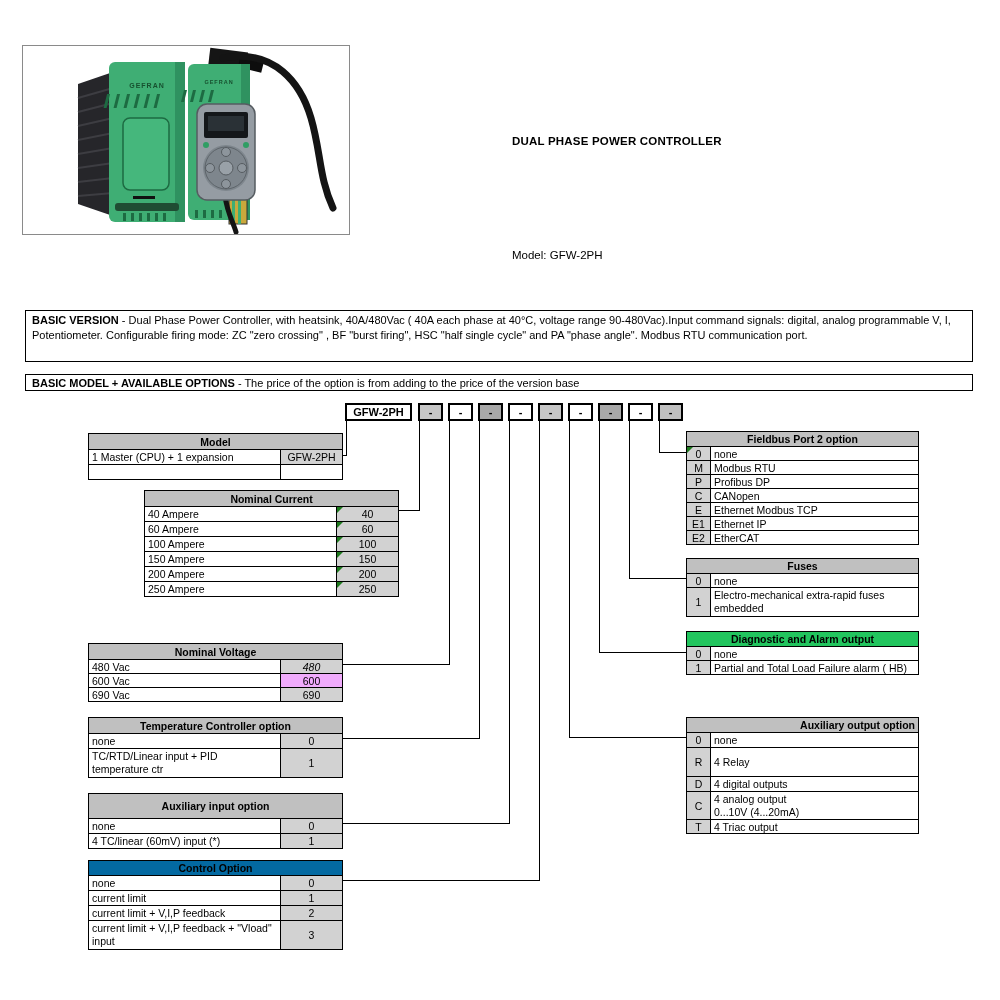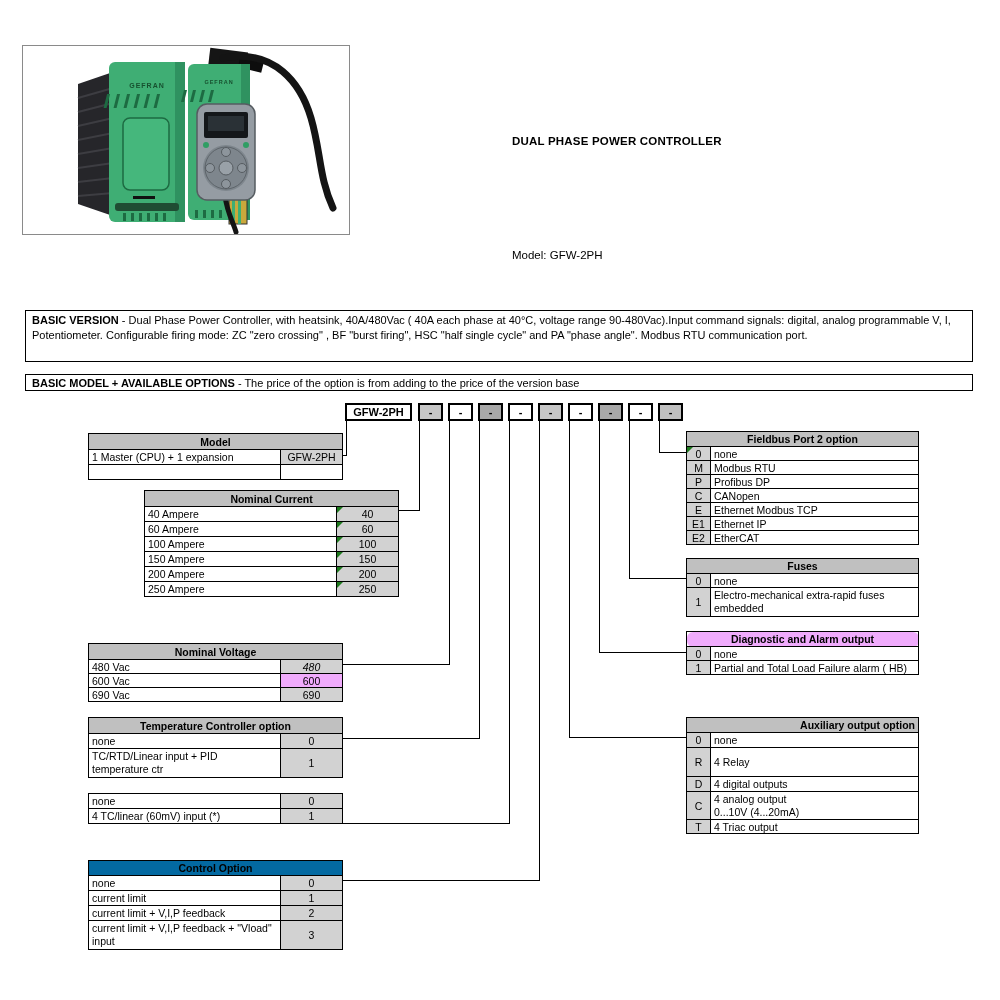--- a/index.html
+++ b/index.html
@@ -276,20 +276,23 @@
           </tbody>
         </table>
       </div>
       <div class="tbl" style="left: 88px; top: 793px;">
         <table style="width: 254px;">
           <colgroup>
             <col style="width: 192px;">
             <col style="width: 62px;">
           </colgroup>
           <tbody>
+            <tr>
+              <td colspan="2" class="hd" style="height: 24px; background: rgb(192, 192, 192);">Auxiliary input option</td>
+            </tr>
             <tr style="height: 15px;">
               <td class="lbl">none</td>
               <td class="code filled" style="background: rgb(210, 210, 210);">0</td>
             </tr>
             <tr style="height: 15px;">
               <td class="lbl">4 TC/linear (60mV) input (*)</td>
               <td class="code filled" style="background: rgb(210, 210, 210);">1</td>
             </tr>
           </tbody>
         </table>
@@ -386,21 +389,21 @@
         </table>
       </div>
       <div class="tbl" style="left: 686px; top: 631px;">
         <table style="width: 232px;">
           <colgroup>
             <col style="width: 24px;">
             <col style="width: 208px;">
           </colgroup>
           <tbody>
             <tr>
-              <td colspan="2" class="hd" style="height: 14px; background: #f0abfc; border-radius: 6px;">Diagnostic and Alarm output</td>
+              <td colspan="2" class="hd" style="height: 14px; background: #22c55e;">Diagnostic and Alarm output</td>
             </tr>
             <tr style="height: 14px;">
               <td class="code filled" style="background: rgb(210, 210, 210);">0</td>
               <td class="lbl">none</td>
             </tr>
             <tr style="height: 14px;">
               <td class="code filled" style="background: rgb(210, 210, 210);">1</td>
               <td class="lbl">Partial and Total Load Failure alarm ( HB)</td>
             </tr>
           </tbody>

